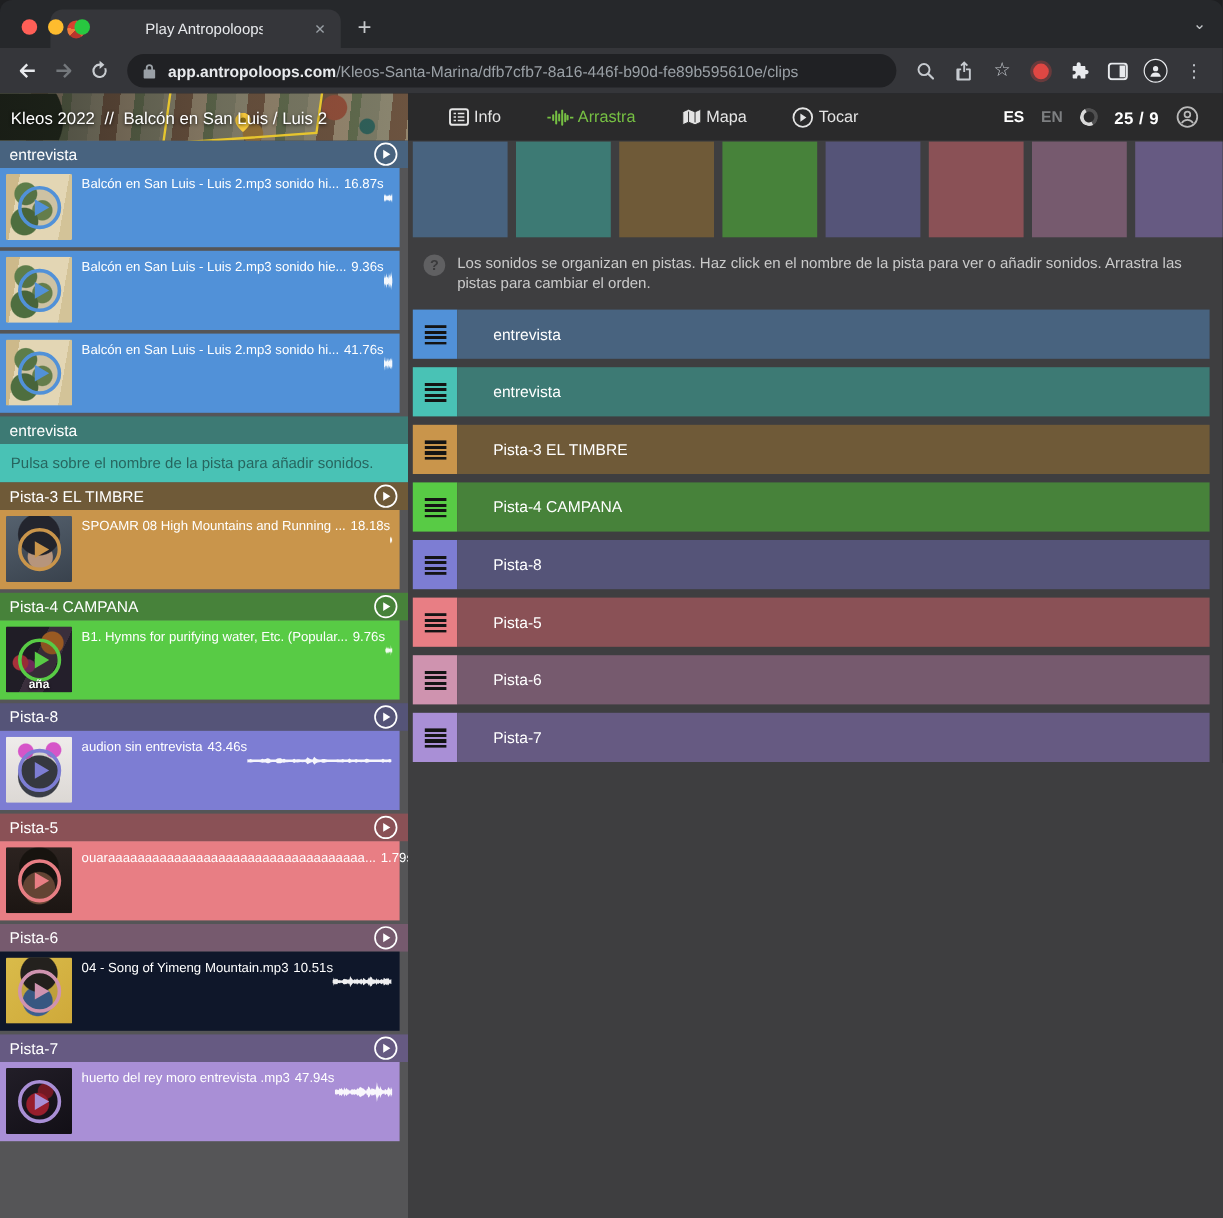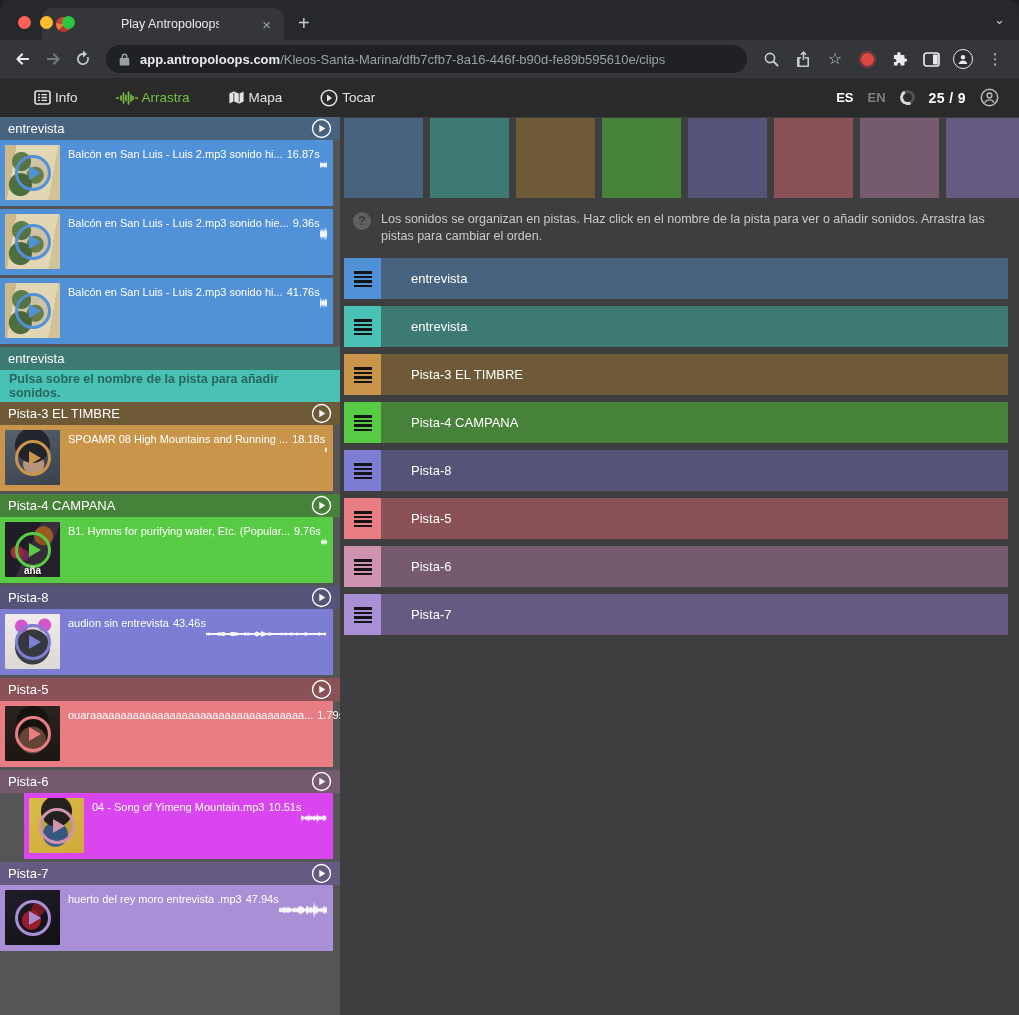--- a/index.html
+++ b/index.html
@@ -201,20 +201,35 @@
           <svg width="12" height="12" viewBox="0 0 12 12">
             <circle cx="6" cy="4.2" r="2.2" fill="#e8eaed"></circle>
             <path d="M1.6 11a4.5 4.5 0 0 1 8.8 0z" fill="#e8eaed"></path>
           </svg>
         </span>
     </span>
     <span class="tbicon kebab">⋮</span>
   </div>
 
   <div class="appheader">
+    <div class="bc-map">
+      <div class="bc-shade"></div>
+      <div class="bc-poly"></div>
+      <span class="bc-pin">
+        <svg width="13" height="16" viewBox="0 0 13 16">
+            <path d="M6.5 0A6.5 6.5 0 0 0 0 6.5C0 11 6.5 16 6.5 16S13 11 13 6.5A6.5 6.5 0 0 0 6.5 0z" fill="#f4c63a"></path>
+            <circle cx="6.5" cy="6.3" r="2.4" fill="#8a6d14"></circle>
+          </svg>
+      </span>
+      <div class="bc-text">
+        <span>Kleos 2022</span>
+        <span>//</span>
+        <span>Balcón en San Luis / Luis 2</span>
+      </div>
+    </div>
     <div class="hnav">
       <span class="hnav-item">
         <svg width="17" height="15" viewBox="0 0 17 15">
             <rect x="1" y="1" width="15" height="13" rx="2" fill="none" stroke="#e4e4e4" stroke-width="1.6"></rect>
             <path d="M4 4.6h2M4 7.5h2M4 10.4h2M7.5 4.6h5.5M7.5 7.5h5.5M7.5 10.4h5.5" stroke="#e4e4e4" stroke-width="1.3"></path>
           </svg>
         <span>Info</span>
       </span>
       <span class="hnav-item" style="color: rgb(118, 192, 67);">
         <svg width="22" height="14" viewBox="0 0 22 14">
@@ -311,21 +326,21 @@
                 <path d="M0,10.4L3,9.8L6,9.9L9,9.7L12,10.7L15,9.7L18,6.8L21,8.2L24,8.8L27,6.1L30,8.4L33,6.7L36,8.9L39,10.3L42,11.0L45,11.4L48,10.7L51,11.1L54,11.0L57,9.7L60,9.6L63,7.2L66,9.0L69,9.8L72,10.6L75,11.2L78,10.4L81,11.0L84,11.0L87,11.3L90,10.8L93,9.8L96,10.8L99,10.4L102,7.5L105,9.7L108,9.6L111,7.3L114,9.3L117,9.2L120,8.2L123,9.6L126,7.4L129,9.3L132,9.6L135,10.3L138,11.1L141,11.2L144,11.5L147,11.6L150,10.2L153,11.0L156,8.7L159,9.6L162,9.9L165,8.7L168,9.2L171,10.3L174,10.4L177,10.7L180,11.2L183,9.7L186,9.3L189,9.2L192,7.6L195,9.0L198,8.2L201,8.4L204,9.2L207,8.2L210,9.2L213,9.9L216,10.0L219,10.4L222,6.9L225,8.9L228,8.9L231,8.4L234,10.2L237,11.1L240,8.9L243,10.1L246,10.6L249,10.3L252,9.0L255,7.7L258,9.8L258,16.2L255,18.3L252,17.0L249,15.7L246,15.4L243,15.9L240,17.1L237,14.9L234,15.8L231,17.6L228,17.1L225,17.1L222,19.1L219,15.6L216,16.0L213,16.1L210,16.8L207,17.8L204,16.8L201,17.6L198,17.8L195,17.0L192,18.4L189,16.8L186,16.7L183,16.3L180,14.8L177,15.3L174,15.6L171,15.7L168,16.8L165,17.3L162,16.1L159,16.4L156,17.3L153,15.0L150,15.8L147,14.4L144,14.5L141,14.8L138,14.9L135,15.7L132,16.4L129,16.7L126,18.6L123,16.4L120,17.8L117,16.8L114,16.7L111,18.7L108,16.4L105,16.3L102,18.5L99,15.6L96,15.2L93,16.2L90,15.2L87,14.7L84,15.0L81,15.0L78,15.6L75,14.8L72,15.4L69,16.2L66,17.0L63,18.8L60,16.4L57,16.3L54,15.0L51,14.9L48,15.3L45,14.6L42,15.0L39,15.7L36,17.1L33,19.3L30,17.6L27,19.9L24,17.2L21,17.8L18,19.2L15,16.3L12,15.3L9,16.3L6,16.1L3,16.2L0,15.6Z" fill="rgba(255,255,255,0.93)"></path>
               </svg>
           </div>
         </div>
       </div>
 
       <div>
         <div class="ssec-head" style="background-color: rgb(61, 122, 116);">
           <span class="ssec-title">entrevista</span>
         </div>
-        <div class="ssec-msg" style="background-color: rgb(73, 194, 181); color: rgb(39, 102, 95); font-weight: bold;">Pulsa sobre el nombre de la pista para añadir sonidos.</div>
+        <div class="ssec-msg" style="background-color: rgb(73, 194, 181); color: rgb(39, 102, 95);">Pulsa sobre el nombre de la pista para añadir sonidos.</div>
       </div>
 
       <div>
         <div class="ssec-head" style="background-color: rgb(111, 90, 56);">
           <span class="ssec-title">Pista-3 EL TIMBRE</span>
           <span class="playall">
               <svg width="21" height="21" viewBox="0 0 21 21">
                 <circle cx="10.5" cy="10.5" r="9" fill="none" stroke="#fff" stroke-width="1.4"></circle>
                 <path d="M8.3 6.8l6 3.7-6 3.7z" fill="#fff"></path>
               </svg>
@@ -437,21 +452,21 @@
       <div>
         <div class="ssec-head" style="background-color: rgb(118, 90, 110);">
           <span class="ssec-title">Pista-6</span>
           <span class="playall">
               <svg width="21" height="21" viewBox="0 0 21 21">
                 <circle cx="10.5" cy="10.5" r="9" fill="none" stroke="#fff" stroke-width="1.4"></circle>
                 <path d="M8.3 6.8l6 3.7-6 3.7z" fill="#fff"></path>
               </svg>
             </span>
         </div>
-        <div class="clip" style="background-color: #d946ef; margin-left: 24px;">
+        <div class="clip" style="background-color: #0f172a;">
           <div class="thumb thumb-yimeng">
             <div class="overlay" style="border-color: rgb(207, 147, 175);">
                 <span class="otri" style="border-left-color: rgb(207, 147, 175);"></span>
               </div>
           </div>
           <div class="clipbody">
             <div class="cliprow">
                 <span class="cliptitle">04 - Song of Yimeng Mountain.mp3</span>
                 <span class="clipdur">10.51s</span>
               </div>

